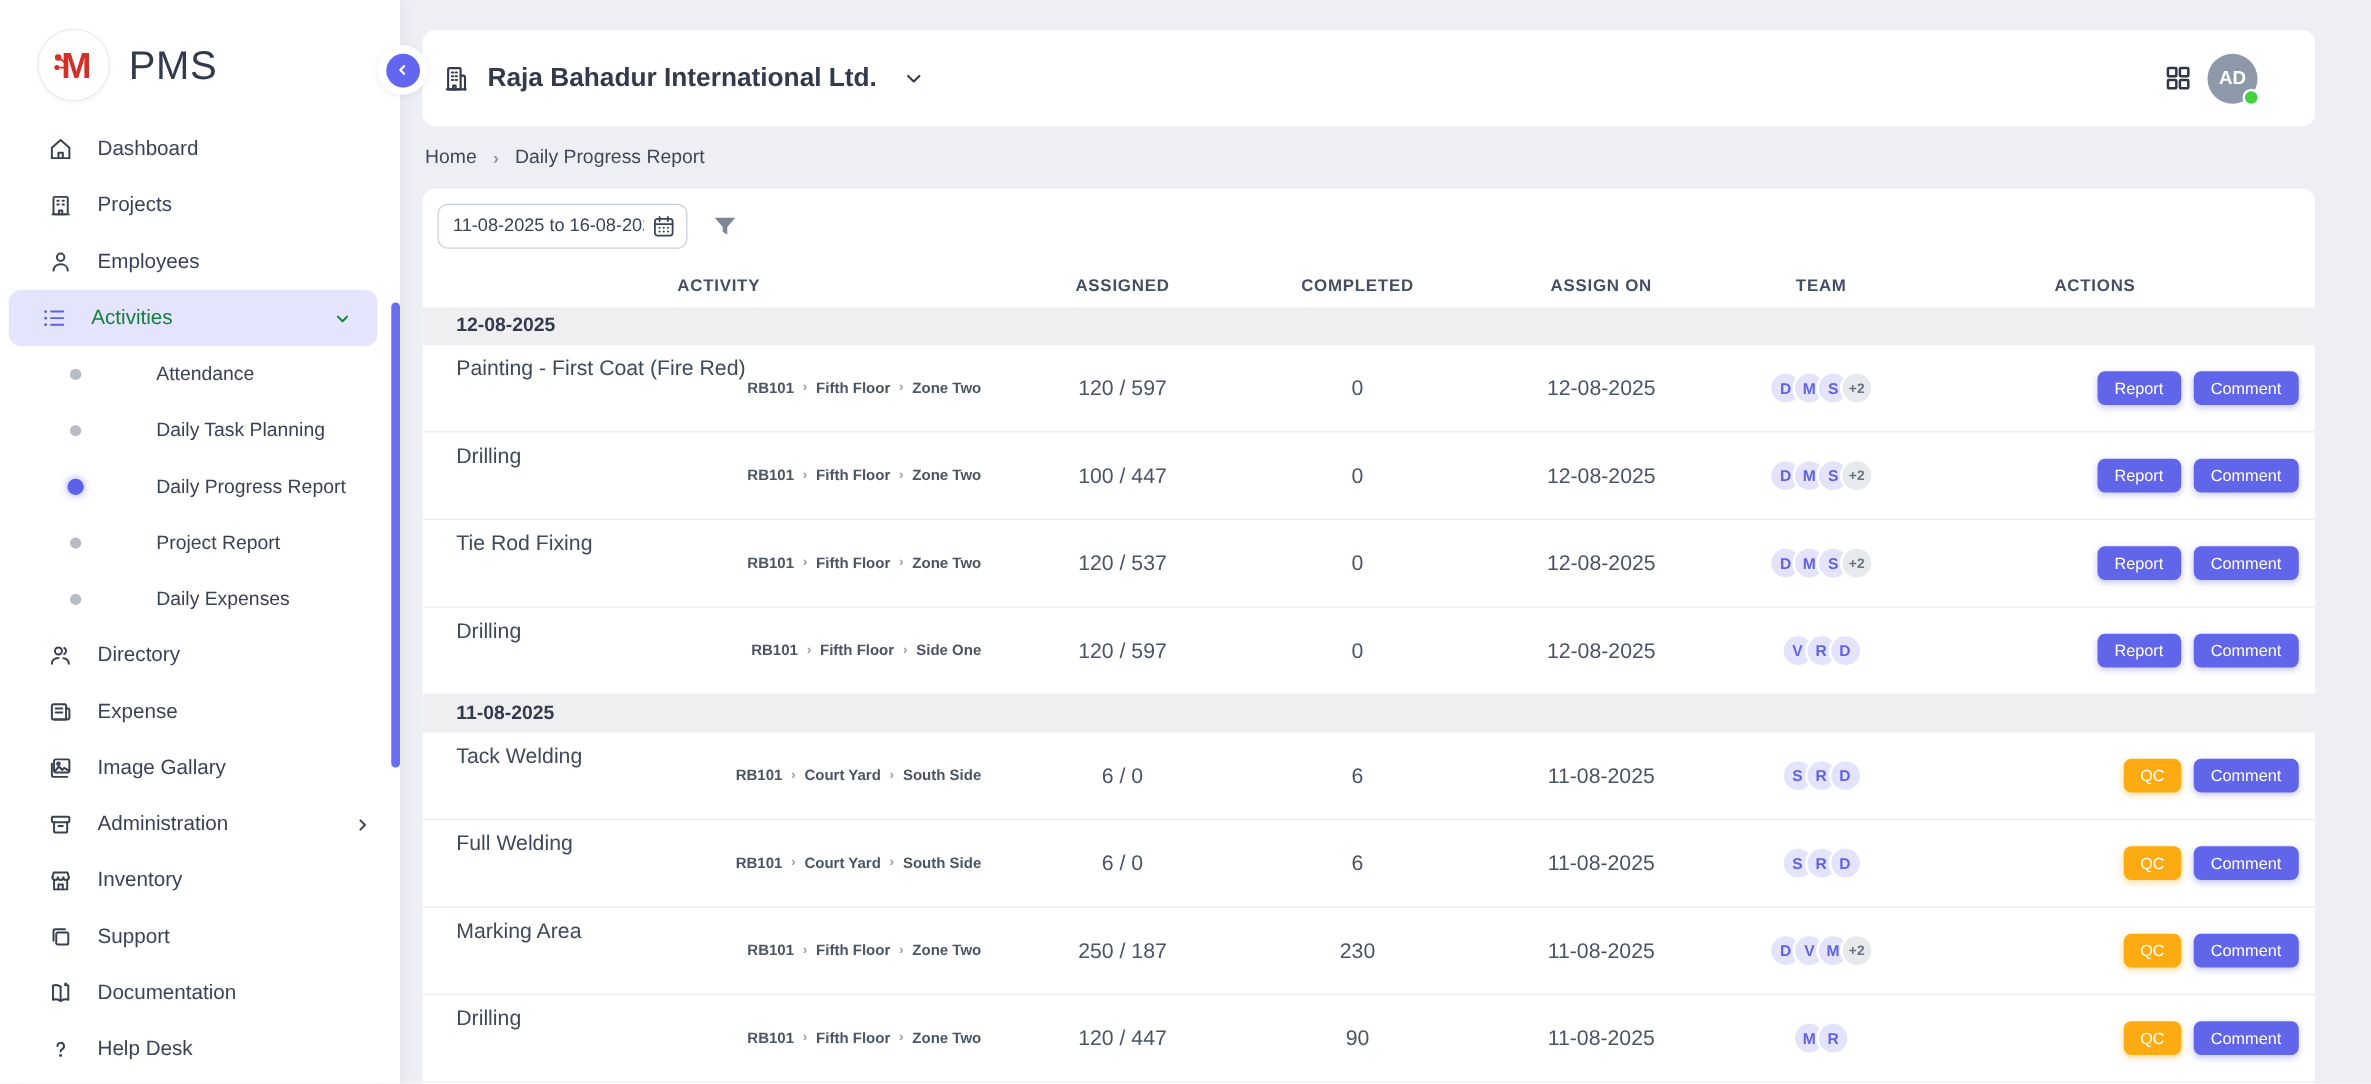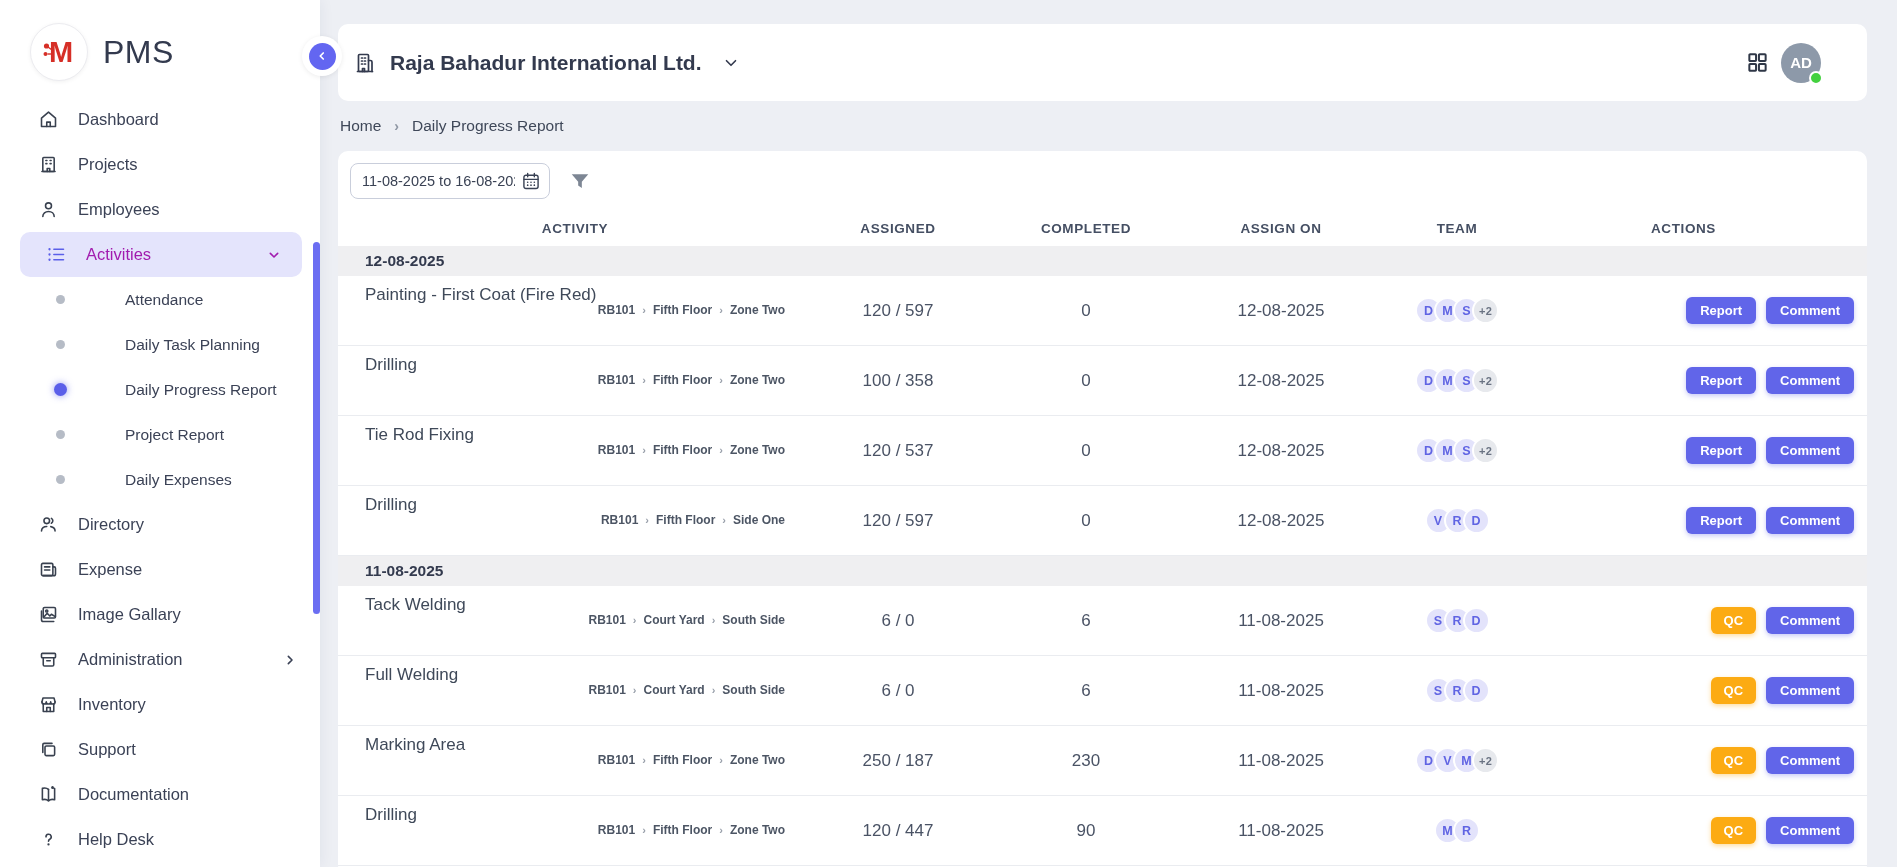--- a/index.html
+++ b/index.html
@@ -17,41 +17,41 @@
     box-shadow:0 0 14px rgba(30,40,80,.07);z-index:2}
   .logo-row{display:flex;align-items:center;gap:15px;padding:23px 0 14px 30px}
   .logo-circle{width:58px;height:58px;border-radius:50%;border:1px solid #ececf0;
     display:flex;align-items:center;justify-content:center;box-shadow:0 1px 4px rgba(0,0,0,.06);background:#fff}
   .app-name{font-size:32px;font-weight:400;color:var(--text-dark);letter-spacing:.5px}
   .nav{margin-top:2px}
   .nav-item{display:flex;align-items:center;height:45px;padding:0 22px 0 38px;gap:19px;
     font-size:16.5px;font-weight:500;color:#3b4256;cursor:pointer}
   .nav-item .ico{width:21px;height:21px;flex:none;display:flex;color:#39414f}
   .nav-item .ico svg{width:100%;height:100%}
-  .nav-item.active{background:var(--accent-soft);color:#a21caf;margin:0 18px 0 20px;
+  .nav-item.active{background:var(--accent-soft);color:#15803d;margin:0 18px 0 7px;
     border-radius:10px;padding:0 20px 0 26px}
   .nav-item.active .ico{color:#5b5fe9}
   .nav-label{white-space:nowrap}
   .chev{margin-left:auto;display:flex;width:16px;height:16px}
   .chev svg{width:100%;height:100%}
   .sub-item{display:flex;align-items:center;height:45px;padding-left:56px;cursor:pointer}
   .sub-dot{width:9px;height:9px;border-radius:50%;background:#b6bcc6;flex:none}
   .sub-item.active .sub-dot{width:13px;height:13px;background:#5b5fe9;margin-left:-2px;
     box-shadow:0 0 7px rgba(91,95,233,.65)}
   .sub-label{margin-left:60px;font-size:15.5px;font-weight:500;color:#3b4256;white-space:nowrap}
   .sub-item.active .sub-label{margin-left:58px}
   .sidebar-scrollbar{position:absolute;right:0;top:242px;width:7px;height:372px;
     background:var(--accent);border-radius:4px;opacity:.95}
   .collapse-btn{position:absolute;left:302px;top:36px;width:40px;height:40px;border-radius:50%;
     background:#fff;border:none;display:flex;align-items:center;justify-content:center;
     z-index:3;cursor:pointer;box-shadow:0 1px 5px rgba(0,0,0,.08)}
   .collapse-inner{width:27px;height:27px;border-radius:50%;background:var(--accent);
     display:flex;align-items:center;justify-content:center;color:#fff}
   
-  .content{position:absolute;left:320px;top:0;right:0;bottom:0;padding:24px 30px 0 18px}
+  .content{position:absolute;left:320px;top:0;right:0;bottom:0;padding:24px 45px 0 18px}
   .topbar{height:77px;background:#fff;border-radius:10px;display:flex;align-items:center;
     padding:0 46px 0 15px}
   .company{display:flex;align-items:center;gap:13px;cursor:pointer}
   .b-ico{width:24px;height:24px;color:#333a4e;display:flex}
   .b-ico svg{width:100%;height:100%}
   .company-name{font-size:21px;font-weight:700;color:var(--text-dark);white-space:nowrap}
   .chev-down{width:18px;height:18px;display:flex;margin-left:7px;color:#333a4e}
   .chev-down svg{width:100%;height:100%}
   .topbar-right{margin-left:auto;display:flex;align-items:center;gap:12px}
   .grid-ico{width:23px;height:23px;color:#2f3747;cursor:pointer;display:flex}
@@ -87,21 +87,21 @@
   .path-sep{color:#99a0ab;font-size:11px;font-weight:700}
   .num-cell{text-align:center;font-size:17px;color:#4a5365}
   .team-cell{display:flex;justify-content:center;align-items:center}
   .avatar-chip{width:27px;height:27px;border-radius:50%;background:#e3e3fb;color:#6064e3;
     font-size:12.5px;font-weight:700;display:flex;align-items:center;justify-content:center;
     border:2px solid #fff;margin-left:-8px;cursor:pointer;flex:none}
   .avatar-chip:first-child{margin-left:0}
   .more-chip{background:#e7e9ed;color:#6a7383;font-size:11px;letter-spacing:.3px}
   .actions-cell{display:flex;justify-content:flex-end;gap:10px;align-items:center}
   .btn{height:27px;border:none;border-radius:6px;background:#6165e9;color:#fff;font-size:13px;
-    font-weight:700;padding:0 14px;cursor:pointer;font-family:"Liberation Sans",sans-serif;
+    font-weight:400;padding:0 14px;cursor:pointer;font-family:"Liberation Sans",sans-serif;
     box-shadow:0 2px 5px rgba(97,101,233,.35)}
   .btn.qc{background:var(--qc-orange);padding:0 13px;box-shadow:0 2px 5px rgba(252,171,19,.4)}
 </style>
 </head>
 <body>
 
 <aside class="sidebar">
   <div class="logo-row">
     <span class="logo-circle">
       <svg width="38" height="38" viewBox="0 0 38 38">
@@ -377,21 +377,21 @@
           <div class="activity-cell">
             <div class="activity-title">Drilling</div>
             <div class="path">
               <span class="path-seg">RB101</span>
               <span class="path-sep">›</span>
               <span class="path-seg">Fifth Floor</span>
               <span class="path-sep">›</span>
               <span class="path-seg">Zone Two</span>
             </div>
           </div>
-          <div class="num-cell">100 / 358</div>
+          <div class="num-cell">100 / 447</div>
           <div class="num-cell">0</div>
           <div class="num-cell">12-08-2025</div>
           <div class="team-cell">
             <span class="avatar-chip">D</span>
             <span class="avatar-chip">M</span>
             <span class="avatar-chip">S</span>
             <span class="avatar-chip more-chip">+2</span>
           </div>
           <div class="actions-cell">
             <button class="btn">Report</button>

